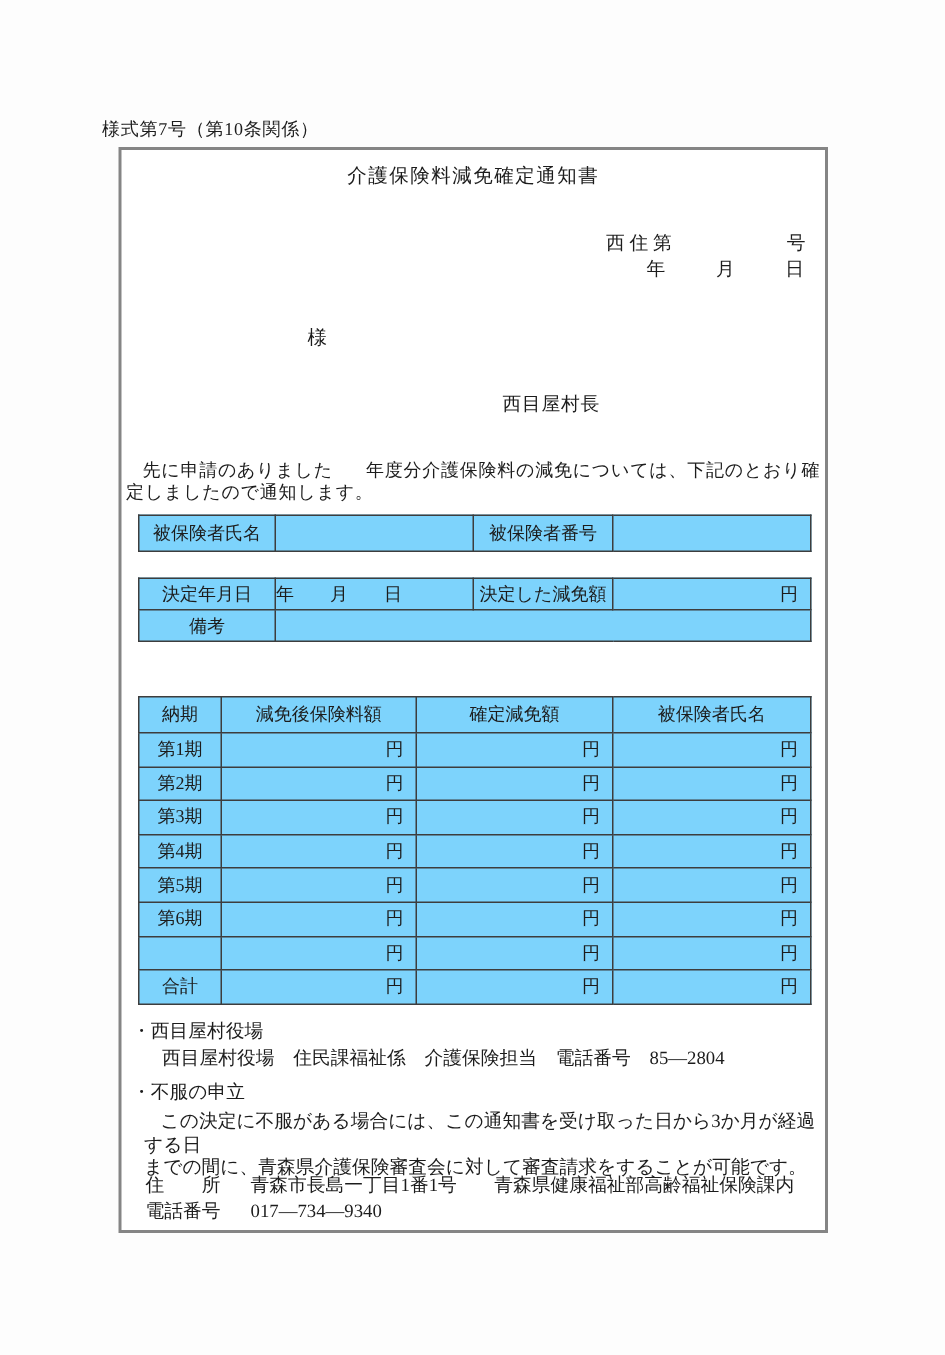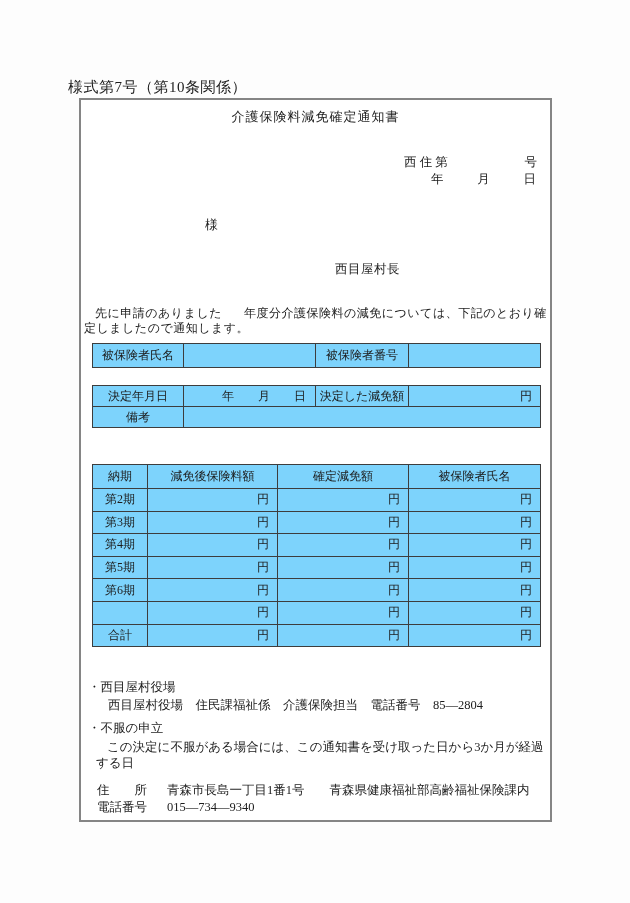--- a/index.html
+++ b/index.html
@@ -4,21 +4,21 @@
 <style>
   html,body{margin:0;padding:0;}
   body{
     width:630px;height:903px;position:relative;
     background:#fdfdfd;color:#1c1c1c;
     font-family:"Liberation Serif","DejaVu Serif",serif;
     -webkit-font-smoothing:antialiased;
   }
   .abs{position:absolute;}
 
-  #form-number{left:68px;top:78px;font-size:15px;letter-spacing:0.5px;}
+  #form-number{left:68px;top:78px;font-size:12px;letter-spacing:0.5px;}
 
   #doc-box{
     left:79px;top:98px;width:473px;height:724px;
     border:2px solid #858585;box-sizing:border-box;background:#fff;
   }
 
   #doc-title{left:79px;top:108px;width:473px;text-align:center;
     font-size:13px;letter-spacing:1px;}
 
   #doc-number-line{left:404px;top:154px;width:133px;display:flex;
@@ -37,21 +37,21 @@
     font-size:12px;background:#7dd3fc;}
   td{border:1px solid #3d3d3d;padding:0;overflow:hidden;white-space:nowrap;}
   td.c{text-align:center;}
   td.yen{text-align:right;padding-right:8px;}
 
   #insured-table{left:92px;top:343px;width:448px;}
   #insured-table td{height:23px;}
 
   #decision-table{left:92px;top:385px;width:448px;}
   #decision-table td{height:20px;}
-  td.date-cell{text-align:right;padding-right:9px;}
+  td.date-cell{text-align:left;padding-right:9px;}
   .date-cell span + span{margin-left:24px;}
 
   #installment-table{left:92px;top:464px;width:448px;}
   #installment-table td.head{height:23px;text-align:center;}
   #installment-table td.body{height:21.6px;}
 
   #inquiry-title{left:88px;top:679px;font-size:12.5px;}
   #inquiry-detail{left:108px;top:697px;font-size:12.5px;}
   #appeal-title{left:88px;top:720px;font-size:12.5px;}
   #appeal-body{left:96px;top:740px;width:454px;font-size:12.5px;line-height:15.5px;}
@@ -138,20 +138,26 @@
       <col style="width:132px">
     </colgroup>
   <tbody>
       <tr>
     <td class="head">納期</td>
     <td class="head">減免後保険料額</td>
     <td class="head">確定減免額</td>
     <td class="head">被保険者氏名</td>
   </tr>
   <tr>
+    <td class="c body">第1期</td>
+    <td class="yen body">円</td>
+    <td class="yen body">円</td>
+    <td class="yen body">円</td>
+  </tr>
+  <tr>
     <td class="c body">第2期</td>
     <td class="yen body">円</td>
     <td class="yen body">円</td>
     <td class="yen body">円</td>
   </tr>
   <tr>
     <td class="c body">第3期</td>
     <td class="yen body">円</td>
     <td class="yen body">円</td>
     <td class="yen body">円</td>
@@ -188,22 +194,23 @@
   </tr>
 </tbody>
   </table>
 
 <div class="abs" id="inquiry-title">・西目屋村役場</div>
 <div class="abs" id="inquiry-detail">西目屋村役場　住民課福祉係　介護保険担当　電話番号　85―2804</div>
 
 <div class="abs" id="appeal-title">・不服の申立</div>
 <div class="abs" id="appeal-body">
   <span class="line first">この決定に不服がある場合には、この通知書を受け取った日から3か月が経過する日</span>
+  <span class="line">までの間に、青森県介護保険審査会に対して審査請求をすることが可能です。</span>
 </div>
 
 <div class="abs" id="contact-block">
   <div>
     <span class="contact-label">住　　所</span><span>青森市長島一丁目1番1号　　青森県健康福祉部高齢福祉保険課内</span>
   </div>
   <div>
-    <span class="contact-label">電話番号</span><span>015―734―9340</span>
+    <span class="contact-label">電話番号</span><span>017―734―9340</span>
   </div>
 </div>
 
 </body></html>

